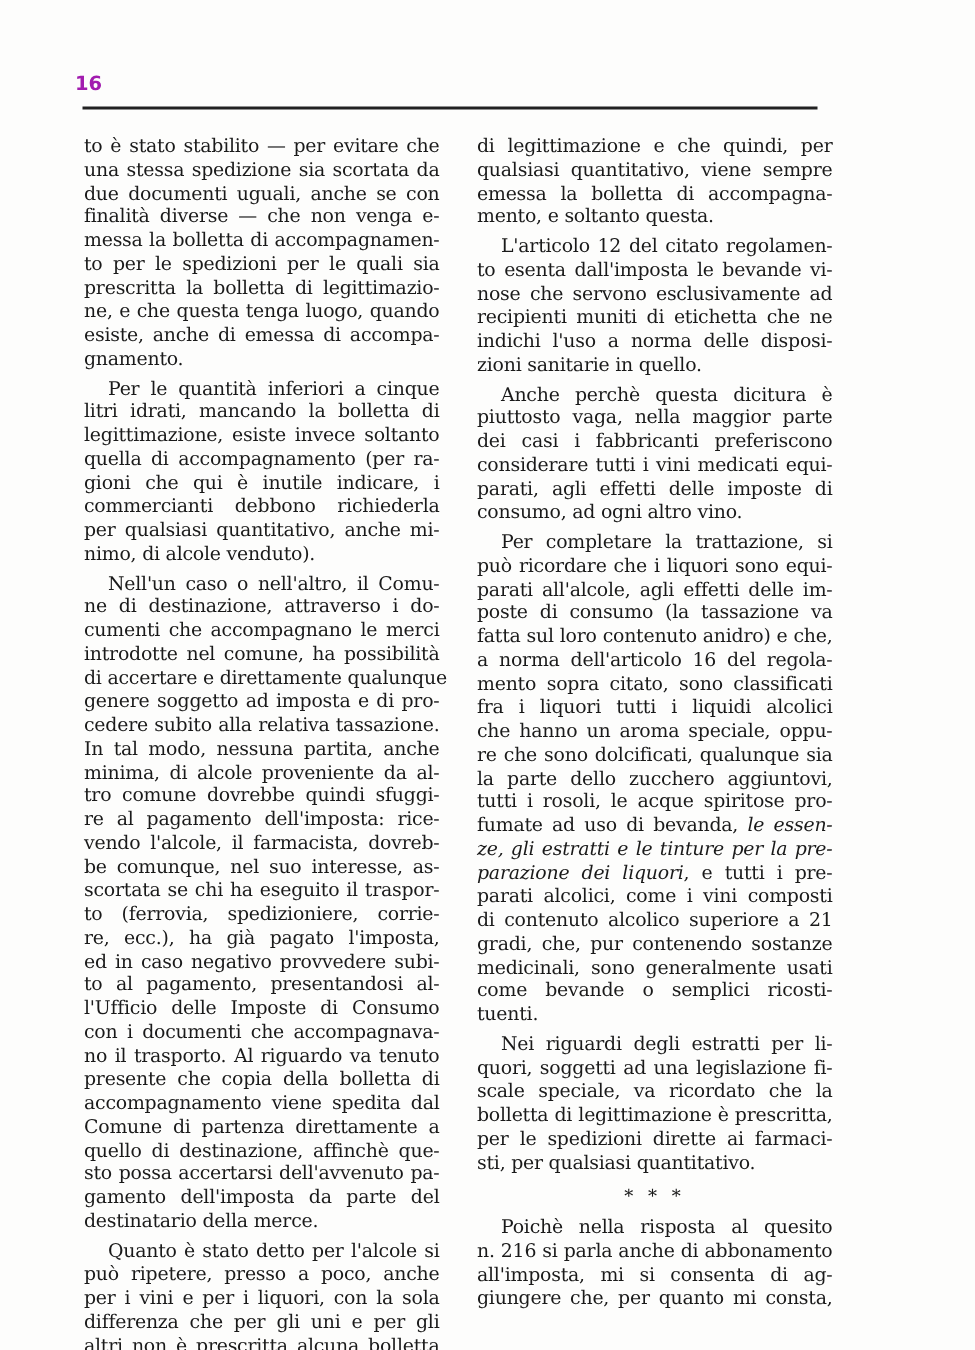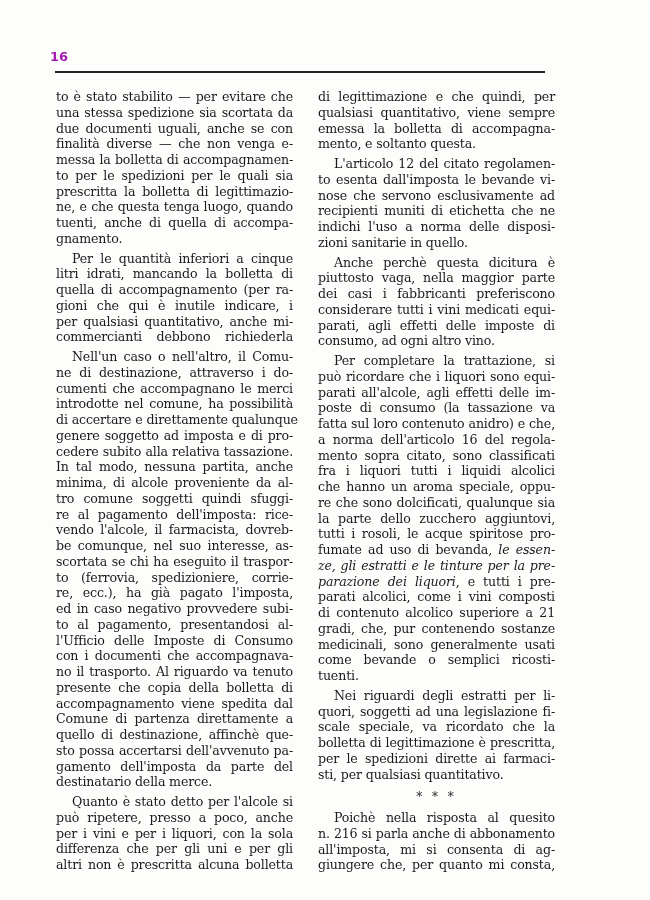--- a/index.html
+++ b/index.html
@@ -40,42 +40,44 @@
 <div class="column col-left" id="col-left">
     <div class="para noindent">
       <span class="line">to è stato stabilito — per evitare che</span>
       <span class="line">una stessa spedizione sia scortata da</span>
       <span class="line">due documenti uguali, anche se con</span>
       <span class="line">finalità diverse — che non venga e-</span>
       <span class="line">messa la bolletta di accompagnamen-</span>
       <span class="line">to per le spedizioni per le quali sia</span>
       <span class="line">prescritta la bolletta di legittimazio-</span>
       <span class="line">ne, e che questa tenga luogo, quando</span>
-      <span class="line">tuenti, anche di quella di accompa-</span>
+      <span class="line">esiste, anche di emessa di accompa-</span>
       <span class="line last">gnamento.</span>
     </div>
     <div class="para">
       <span class="line">Per le quantità inferiori a cinque</span>
       <span class="line">litri idrati, mancando la bolletta di</span>
+      <span class="line">legittimazione, esiste invece soltanto</span>
       <span class="line">quella di accompagnamento (per ra-</span>
       <span class="line">gioni che qui è inutile indicare, i</span>
+      <span class="line">commercianti debbono richiederla</span>
       <span class="line">per qualsiasi quantitativo, anche mi-</span>
-      <span class="line">commercianti debbono richiederla</span>
+      <span class="line last">nimo, di alcole venduto).</span>
     </div>
     <div class="para">
       <span class="line">Nell'un caso o nell'altro, il Comu-</span>
       <span class="line">ne di destinazione, attraverso i do-</span>
       <span class="line">cumenti che accompagnano le merci</span>
       <span class="line">introdotte nel comune, ha possibilità</span>
       <span class="line">di accertare e direttamente qualunque</span>
       <span class="line">genere soggetto ad imposta e di pro-</span>
       <span class="line">cedere subito alla relativa tassazione.</span>
       <span class="line">In tal modo, nessuna partita, anche</span>
       <span class="line">minima, di alcole proveniente da al-</span>
-      <span class="line">tro comune soggetti quindi sfuggi-</span>
+      <span class="line">tro comune dovrebbe quindi sfuggi-</span>
       <span class="line">re al pagamento dell'imposta: rice-</span>
       <span class="line">vendo l'alcole, il farmacista, dovreb-</span>
       <span class="line">be comunque, nel suo interesse, as-</span>
       <span class="line">scortata se chi ha eseguito il traspor-</span>
       <span class="line">to (ferrovia, spedizioniere, corrie-</span>
       <span class="line">re, ecc.), ha già pagato l'imposta,</span>
       <span class="line">ed in caso negativo provvedere subi-</span>
       <span class="line">to al pagamento, presentandosi al-</span>
       <span class="line">l'Ufficio delle Imposte di Consumo</span>
       <span class="line">con i documenti che accompagnava-</span>

